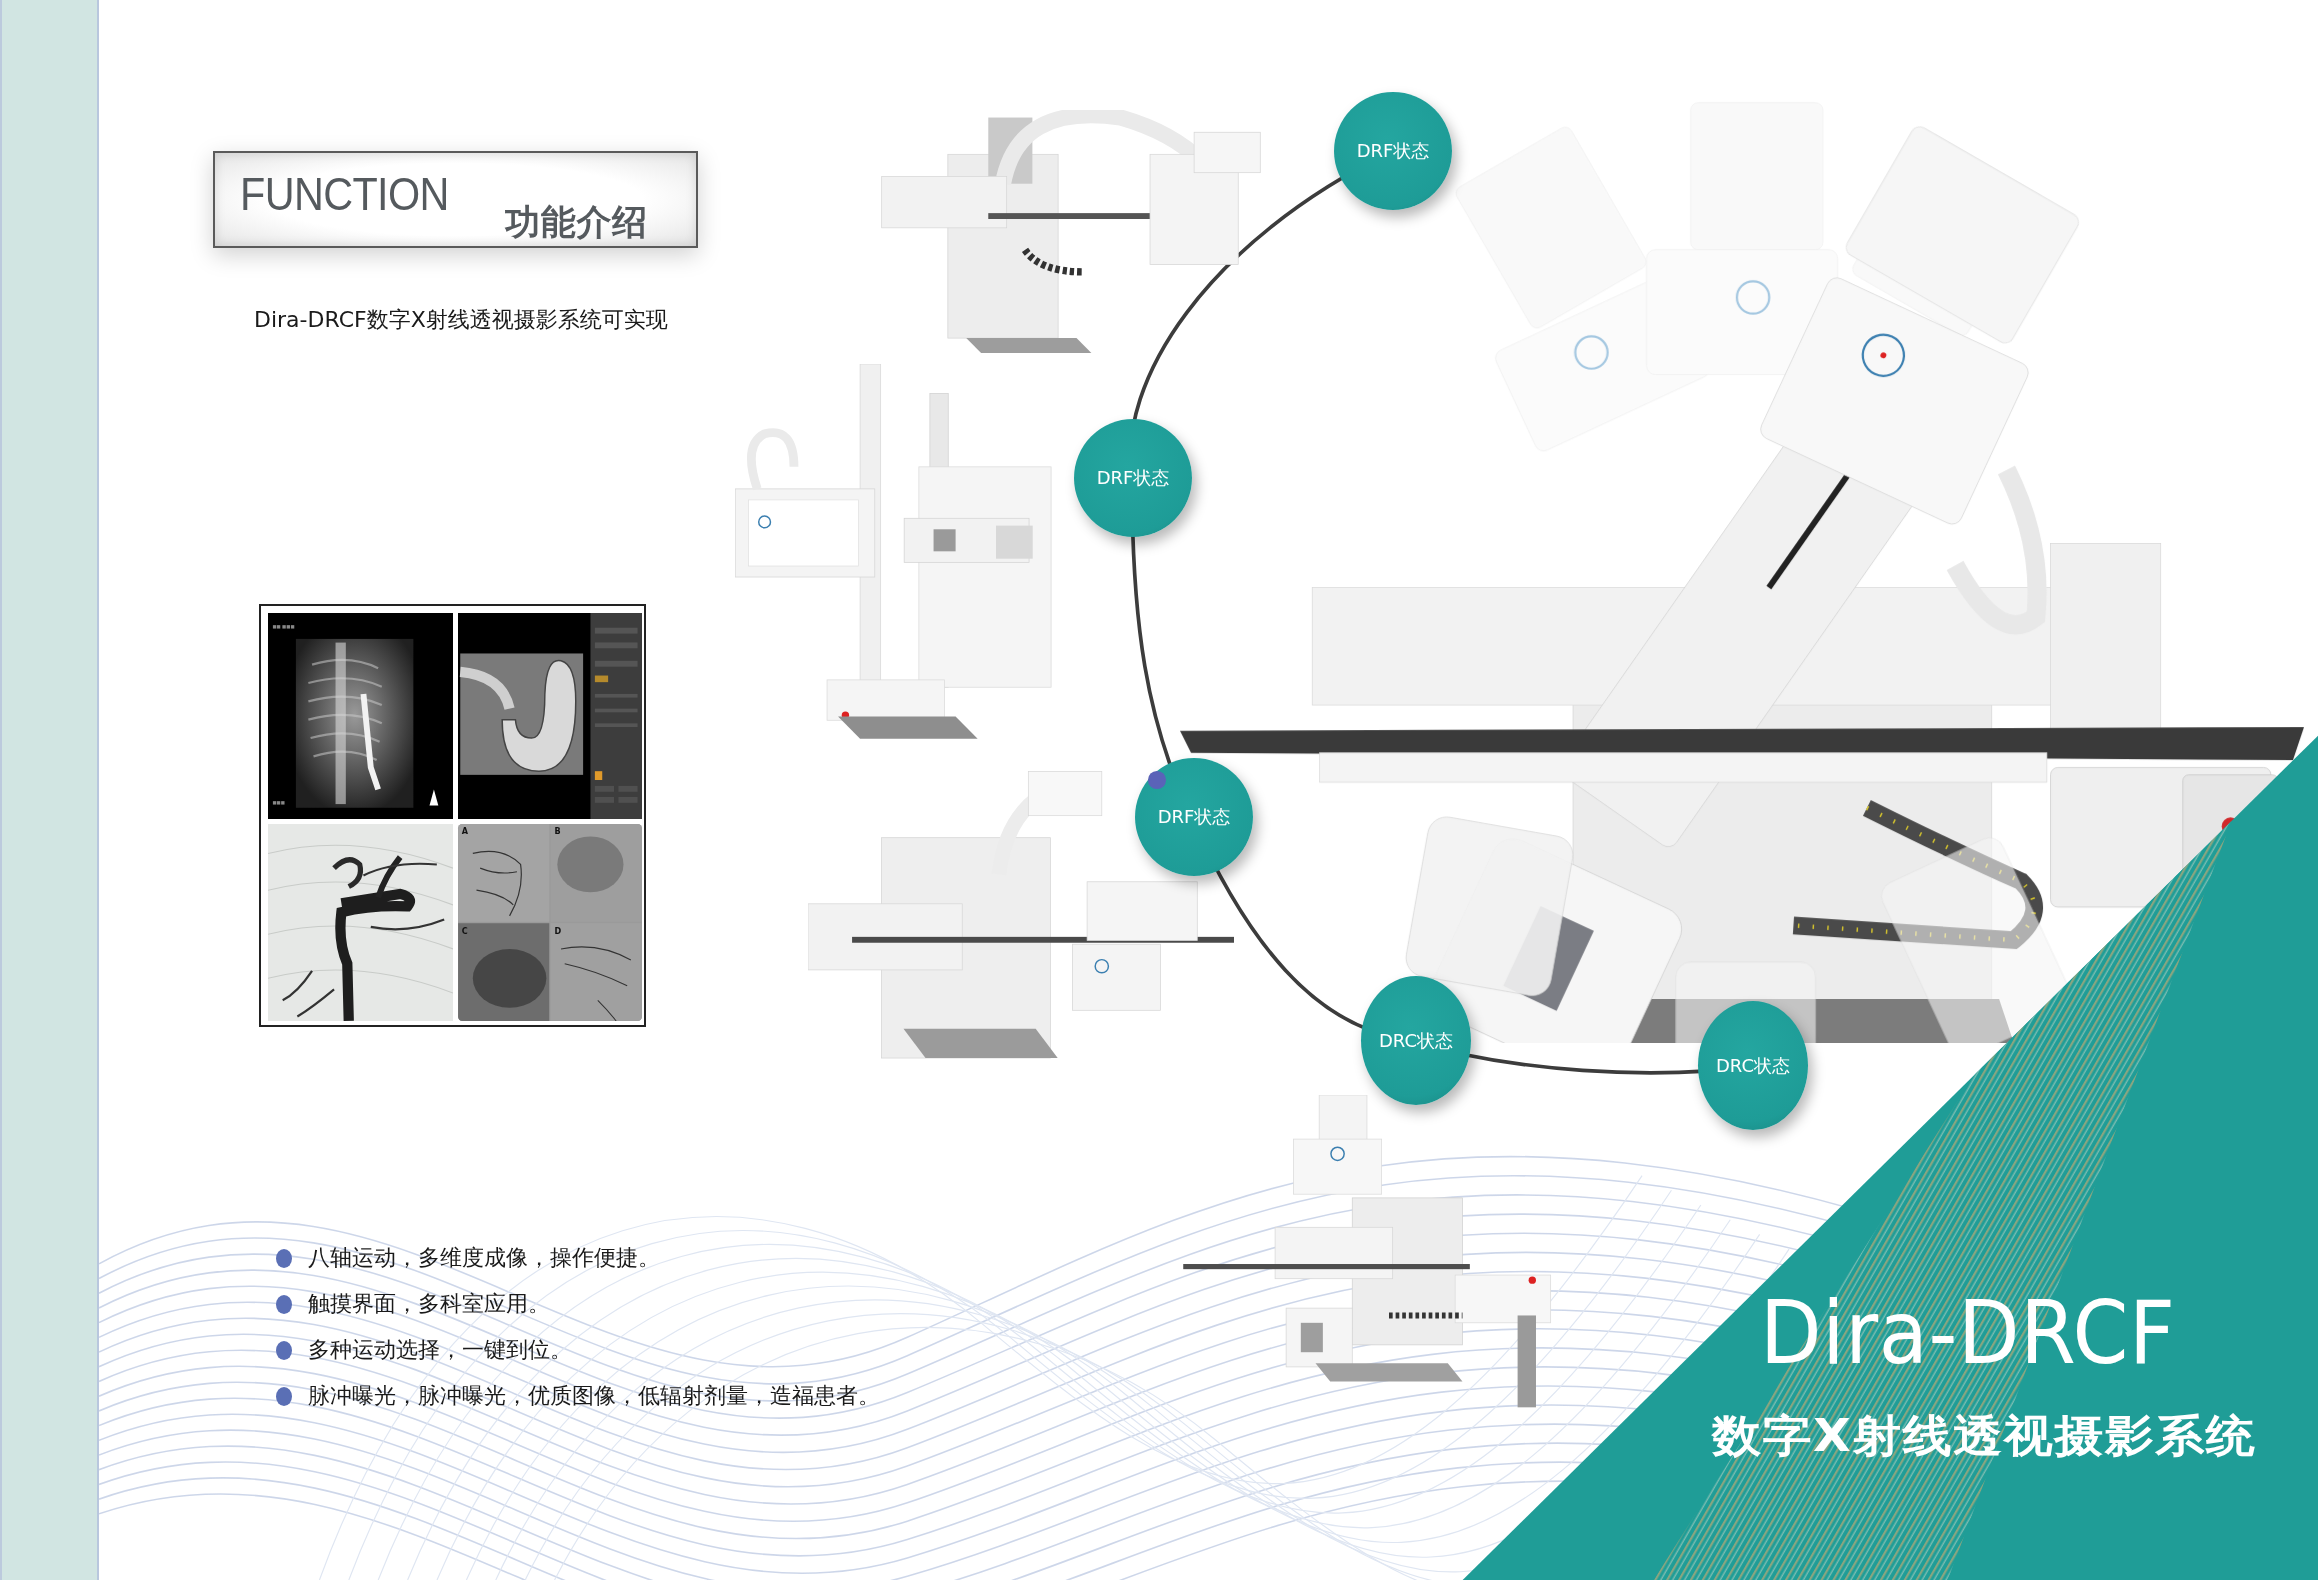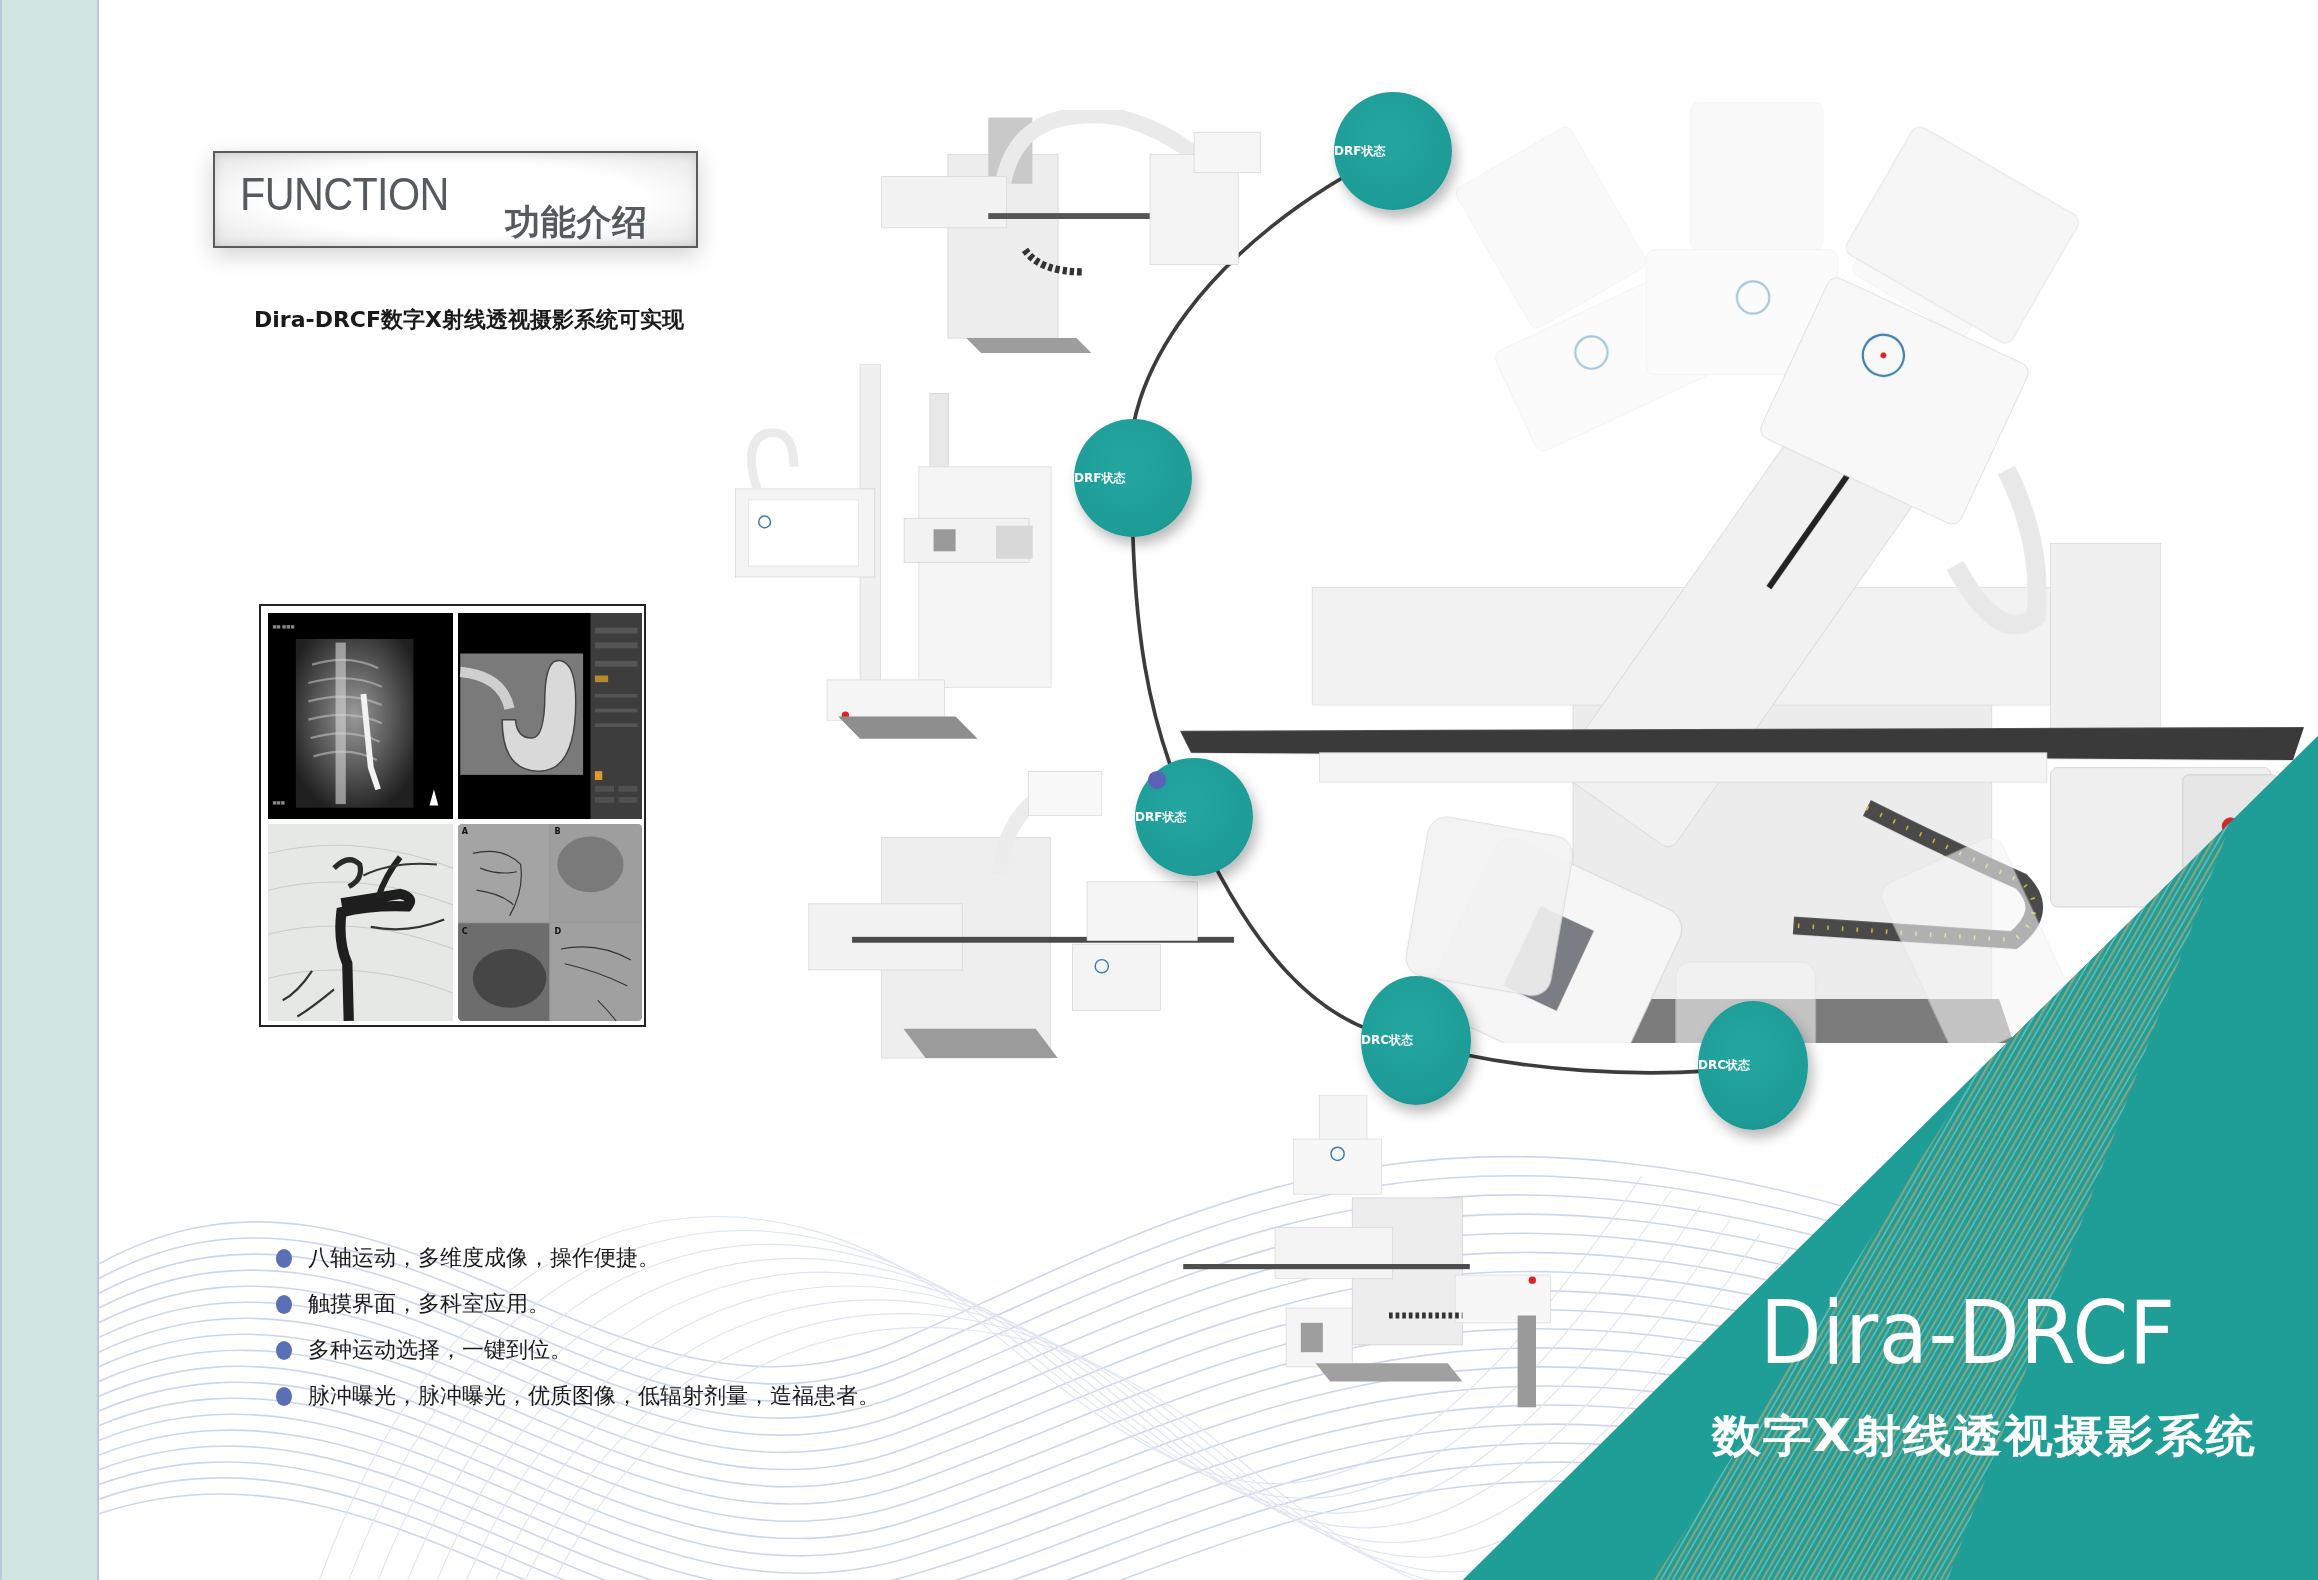--- a/index.html
+++ b/index.html
@@ -11,33 +11,33 @@
   .waves { position: absolute; left: 99px; top: 955px; width: 1837px; height: 625px; }
 
   .func-box { position: absolute; left: 213px; top: 151px; width: 485px; height: 97px;
     background: radial-gradient(ellipse at 50% 50%, #ffffff 55%, #e4e4e4 100%);
     border: 2.9px solid #5a5a5a; box-shadow: 0 7.3px 22px rgba(0,0,0,0.18), inset 0 0 10.3px rgba(0,0,0,0.12); }
   .func-title { position: absolute; left: 25px; top: 13.2px; font-family: "Liberation Sans", sans-serif; font-size: 47px; color: #555a5e; letter-spacing: -0.7px; transform: scaleX(0.88); transform-origin: left; }
   .func-sub { position: absolute; left: 290px; top: 46px; font-size: 35px; font-weight: bold; color: #555a5e; letter-spacing: 0.7px; }
 
   .intro { position: absolute; left: 198px; top: 298px; width: 559px; font-size: 22px; line-height: 44px; color: #1a1a1a; }
   .intro p { white-space: nowrap; }
-  .intro .l1 { padding-left: 56px; font-weight: bold; }
+  .intro .l1 { padding-left: 56px; }
 
   .collage { position: absolute; left: 259px; top: 604px; width: 387px; height: 423px; background: #fff; border: 2.2px solid #222; }
   .collage .cell { position: absolute; overflow: hidden; }
 
   .bullets { position: absolute; left: 276px; top: 1235px; }
   .bullet { display: flex; align-items: center; height: 46px; font-size: 22px; color: #1a1a1a; white-space: nowrap; }
   .dot { width: 16px; height: 19px; border-radius: 50%; background: #5a6fb5; margin-right: 16px; }
 
   .arc { position: absolute; left: 0; top: 0; width: 2319px; height: 1580px; pointer-events: none; }
 
   .state { position: absolute; width: 118px; height: 118px; border-radius: 50%; background: radial-gradient(circle at 45% 40%, #24a6a0 0%, #1e9c97 70%, #18847f 100%);
-    box-shadow: 4.4px 7.3px 13.2px rgba(0,0,0,0.28); display: flex; align-items: center; justify-content: flex-start; color: #fff; font-size: 12px; font-weight: bold; white-space: nowrap; }
+    box-shadow: 4.4px 7.3px 13.2px rgba(0,0,0,0.28); display: flex; align-items: center; justify-content: center; color: #fff; font-size: 18px; font-weight: normal; white-space: nowrap; }
   .state.oval { width: 110px; height: 129px; }
   .state .pin { position: absolute; left: 13.2px; top: 13.2px; width: 17.6px; height: 17.6px; border-radius: 50%; background: #5a63b8; }
 
   .teal { position: absolute; left: 0; top: 0; width: 2319px; height: 1580px; pointer-events: none; }
 
   .brand { position: absolute; left: 1760px; top: 1282px; font-family: "DejaVu Sans", sans-serif; font-size: 87px; color: #ffffff; letter-spacing: 0.7px; white-space: nowrap; transform: scaleX(0.92); transform-origin: left; }
   .brand-sub { position: absolute; left: 1712px; top: 1404px; font-size: 49px; font-weight: bold; color: #ffffff; letter-spacing: 1.5px; white-space: nowrap; transform: scaleY(0.9); }
 
   .machine { position: absolute; }
 </style>

